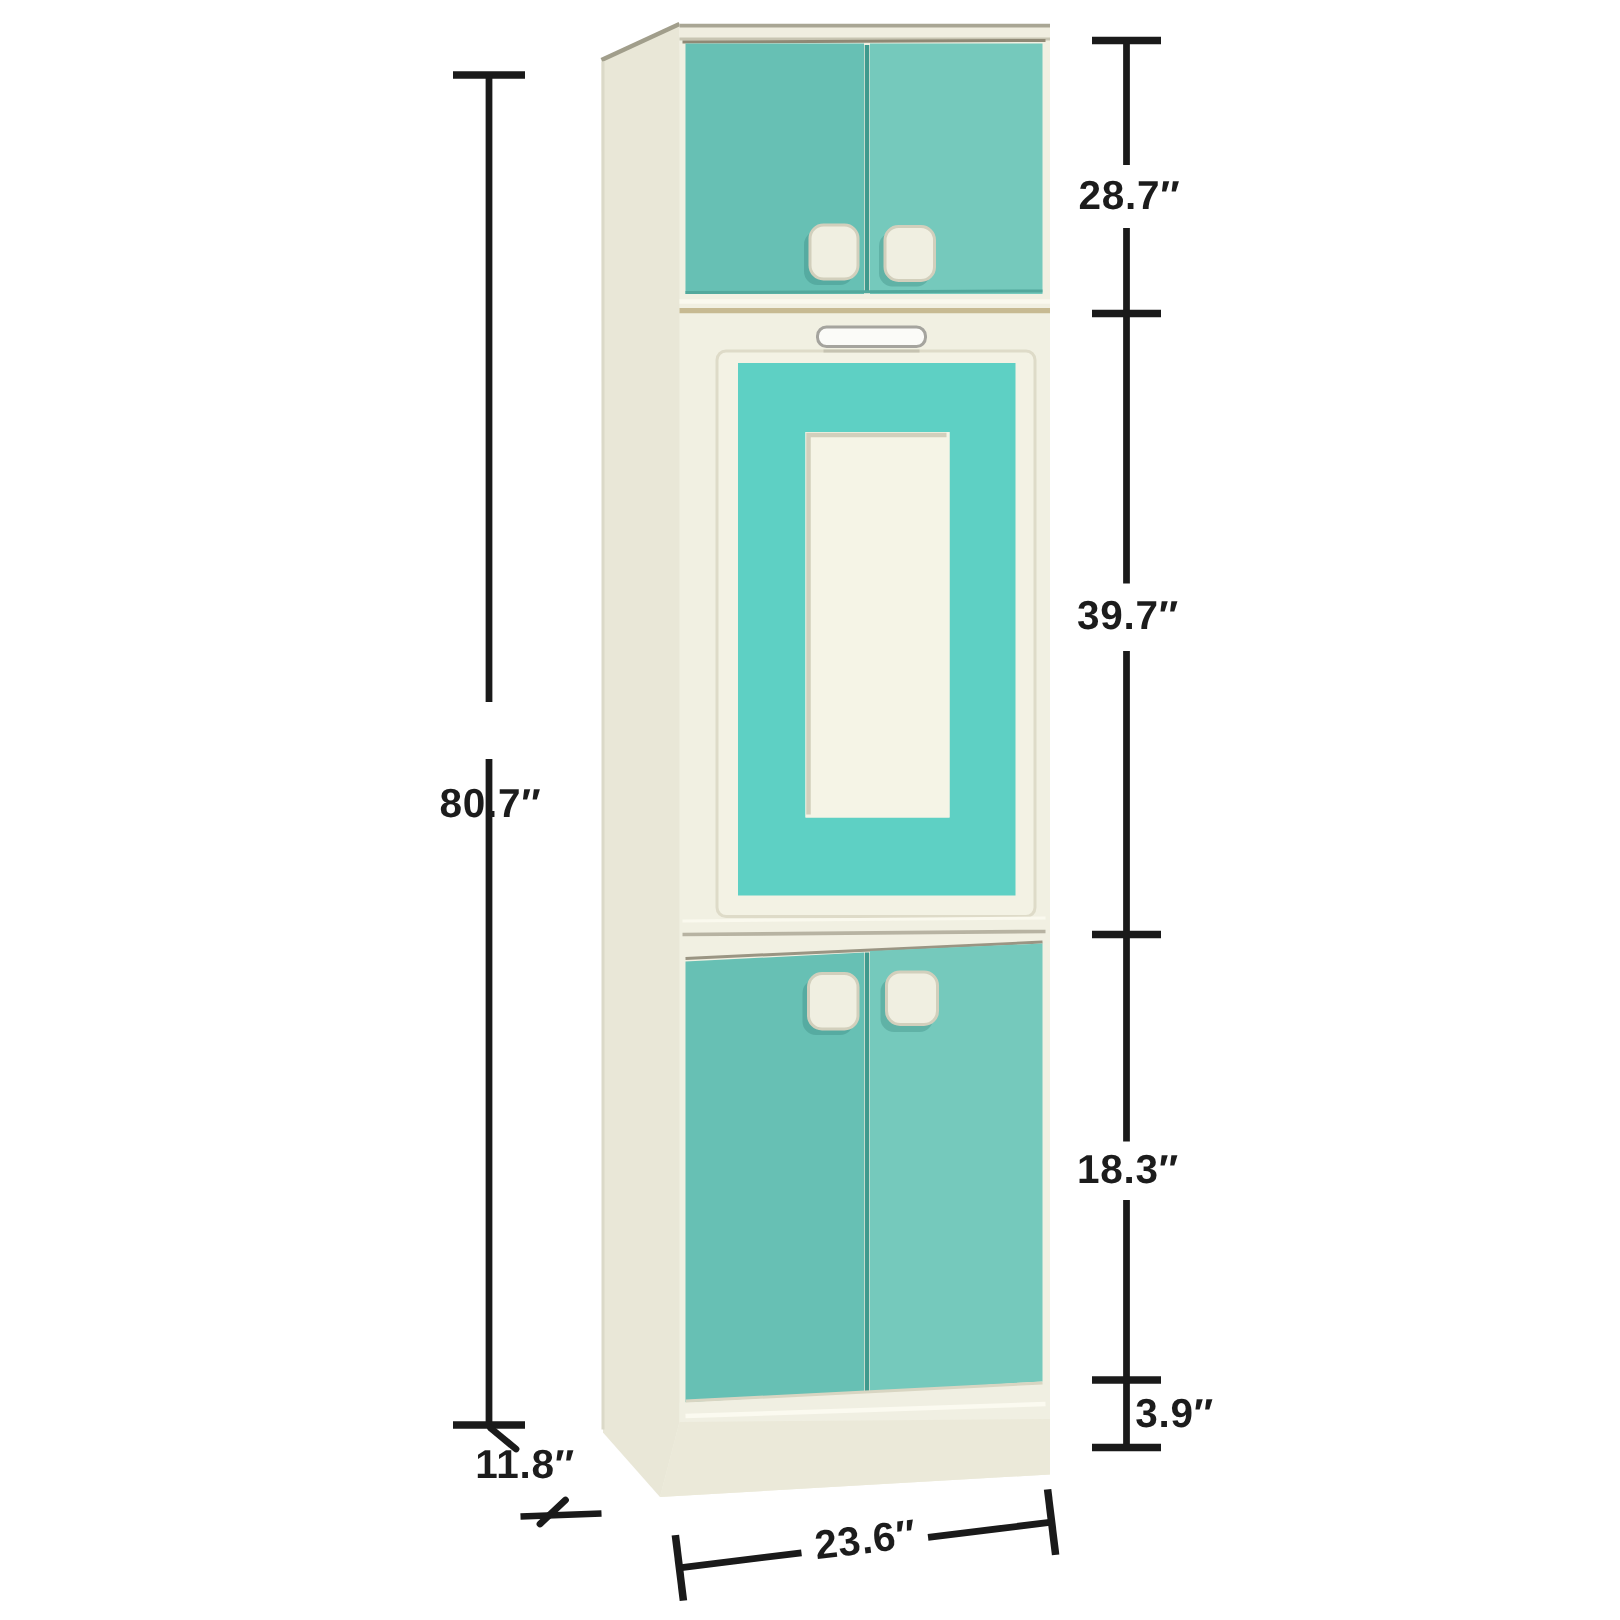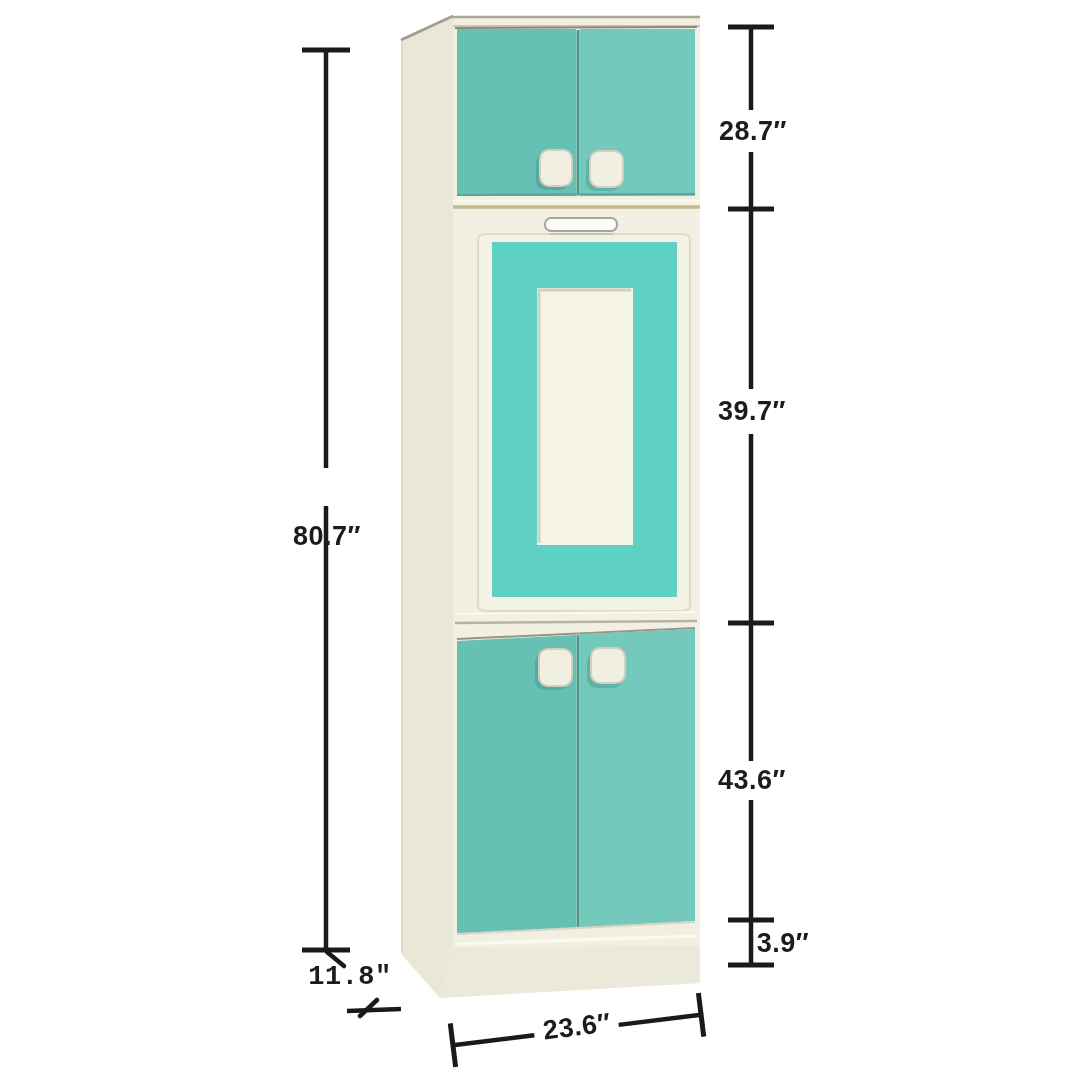--- a/index.html
+++ b/index.html
@@ -109,20 +109,20 @@
       </g>
     </g>
   </svg>
 
   <div class="dim-label" style="left:327px;top:499px;margin-top:37px;">80.7″</div>
 
   <div class="dim-label" style="left:753px;top:131px;">28.7″</div>
 
   <div class="dim-label" style="left:752px;top:411px;">39.7″</div>
 
-  <div class="dim-label" style="left:752px;top:780px;">43.6″</div>
+  <div class="dim-label" style="left:752px;top:780px;">18.3″</div>
 
   <div class="dim-label" style="left:783px;top:943px;text-align:center;">3.9″</div>
 
-  <div class="dim-label" style="left:350px;top:977px;font-family:Liberation Mono, monospace;">11.8″</div>
+  <div class="dim-label" style="left:350px;top:977px;">11.8″</div>
 
   <div class="dim-label rot-w" style="left:577px;top:1027px;">23.6″</div>
 </div>
 
 </body></html>

